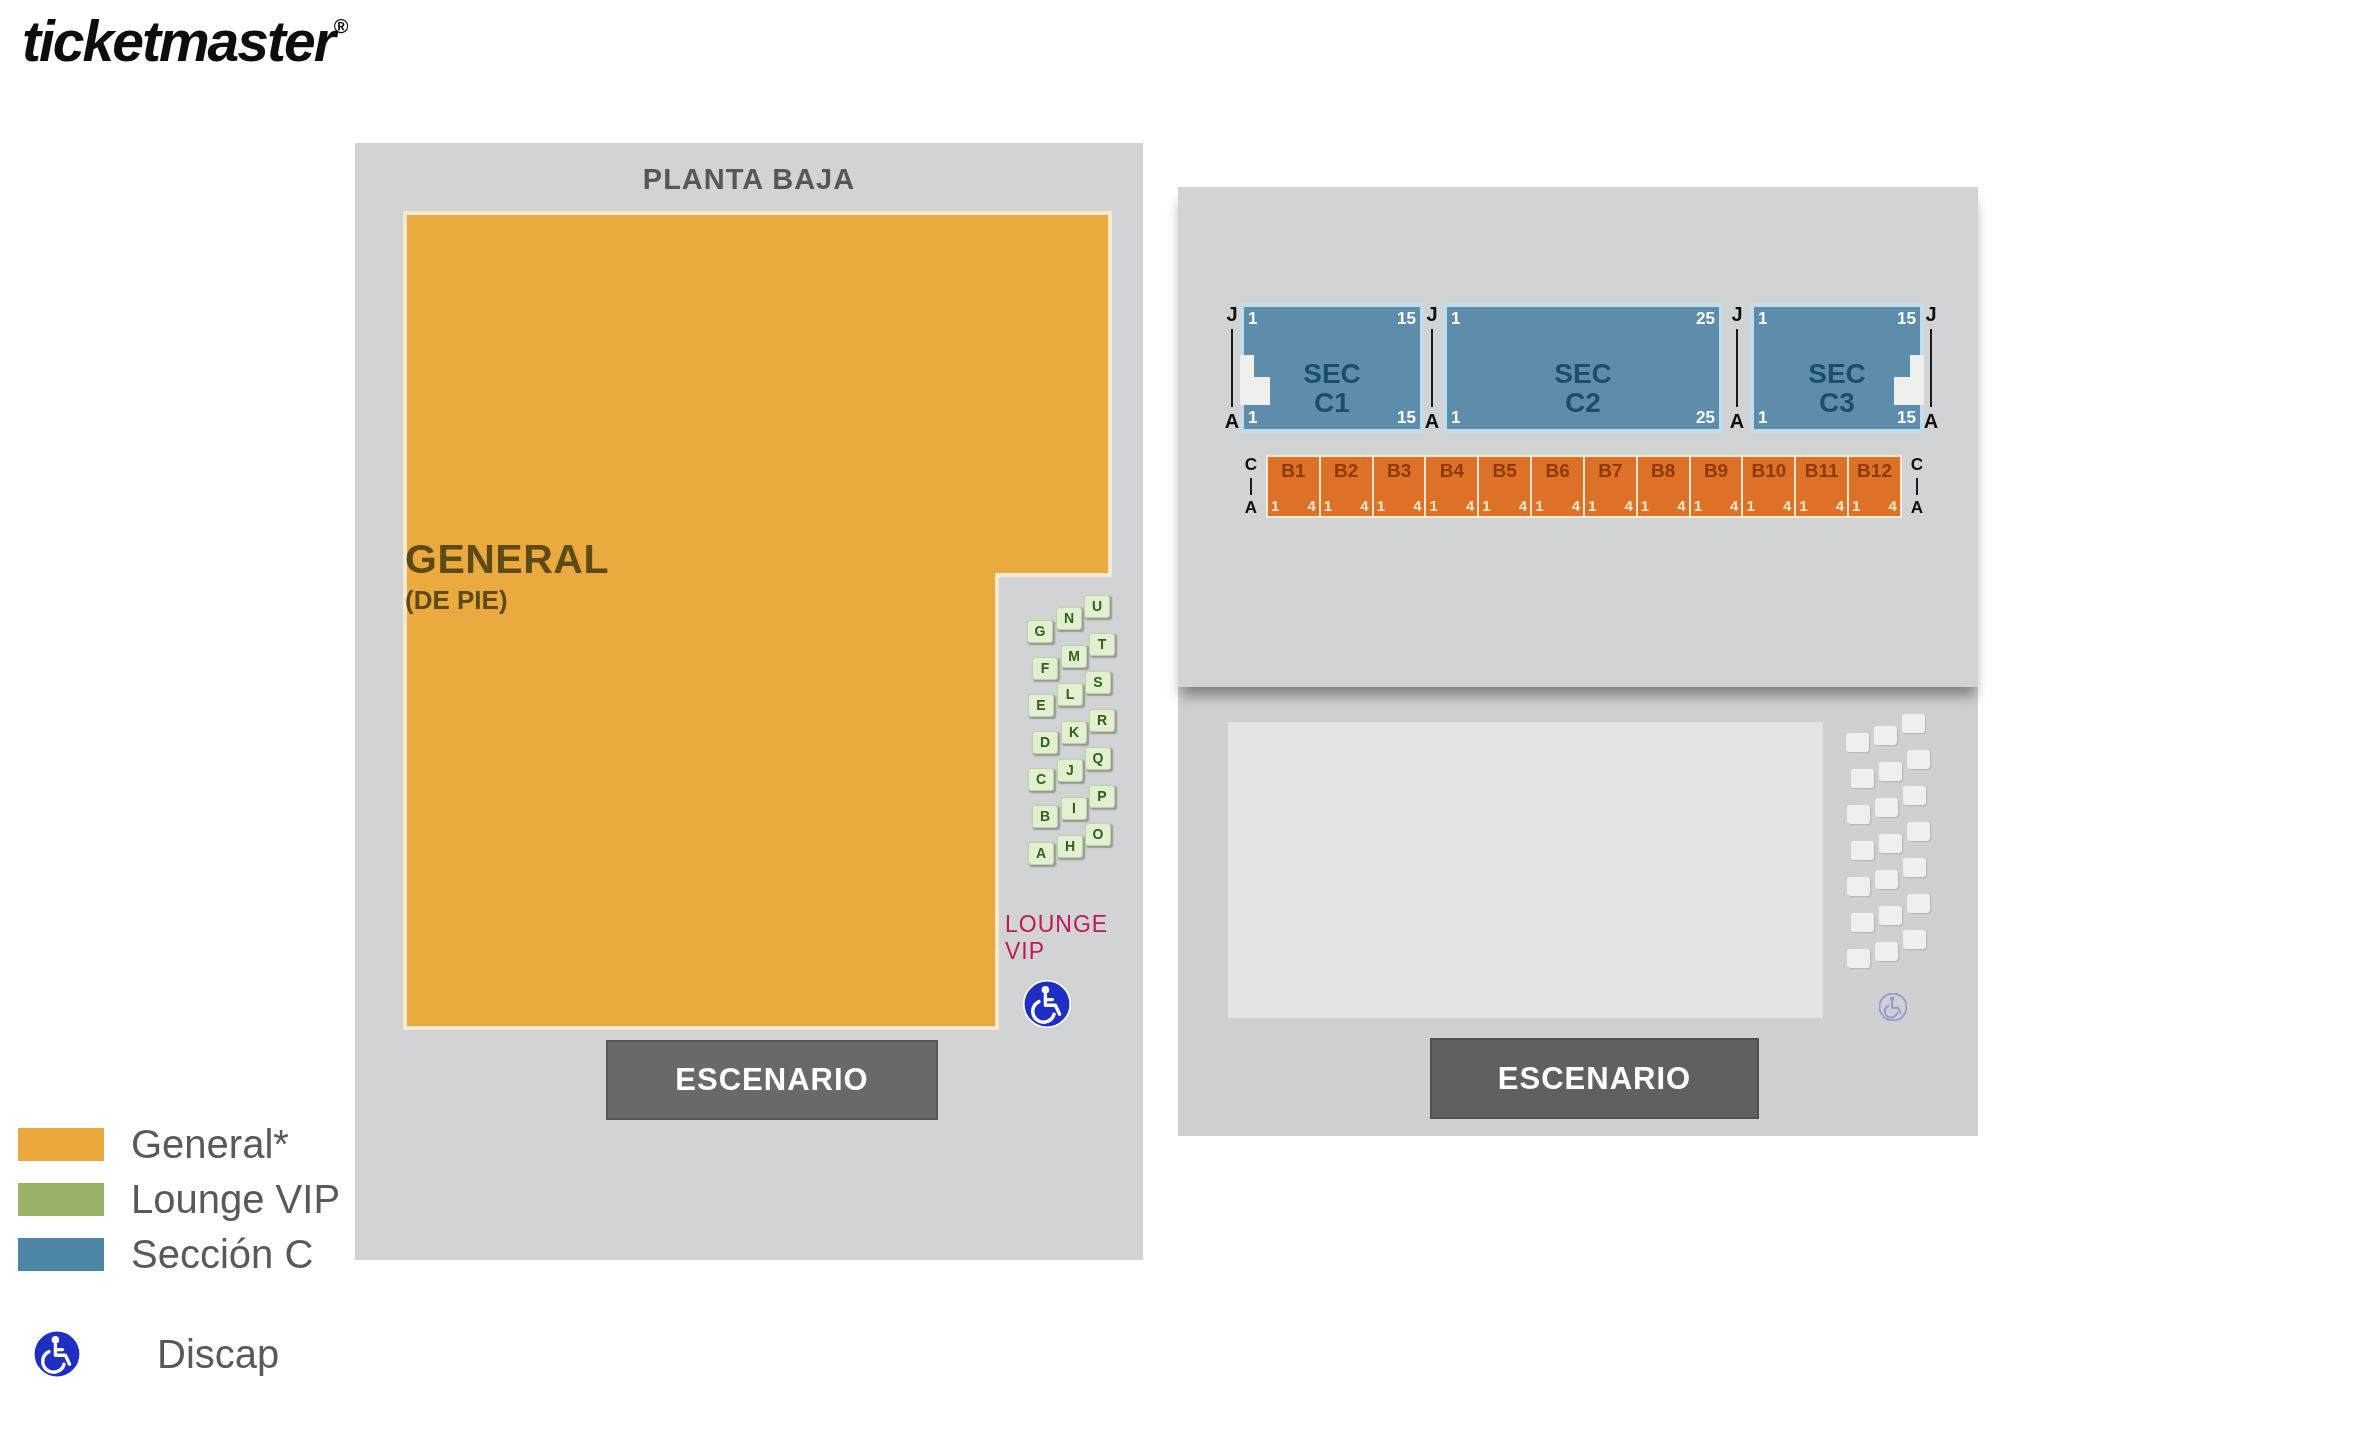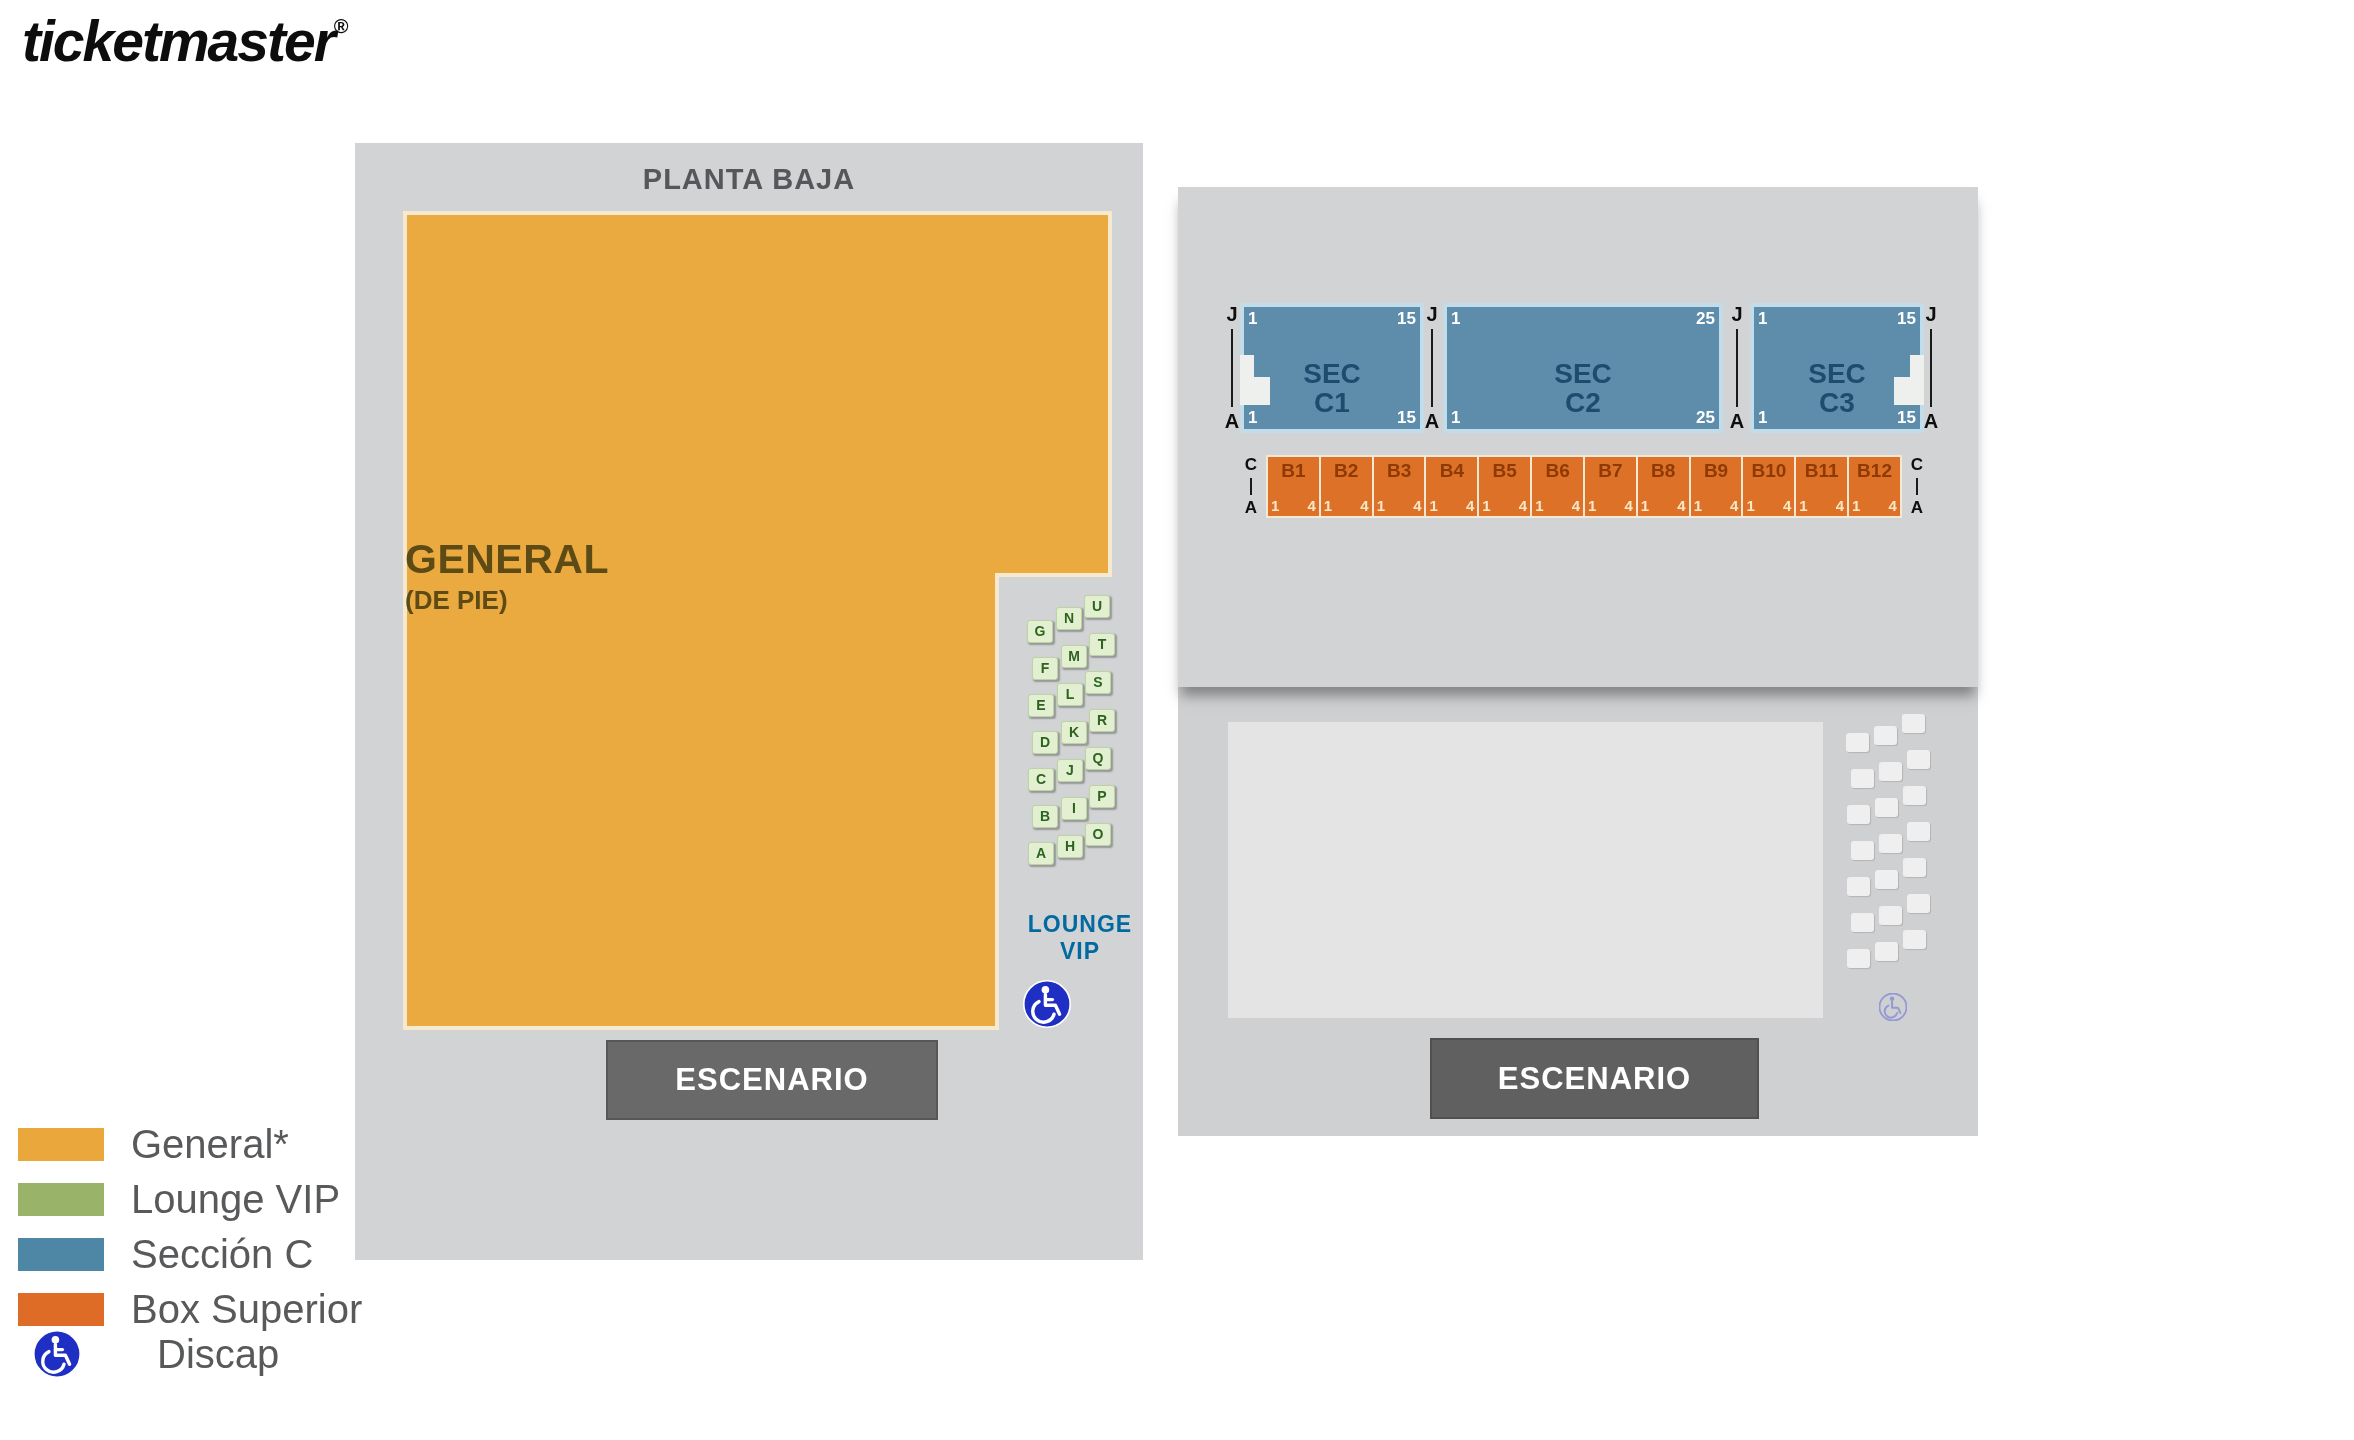--- a/index.html
+++ b/index.html
@@ -18,22 +18,22 @@
               color:#56575a;letter-spacing:1px;}
 
   
   #pb-title{top:20px;font-size:29px;}
   .general-label{left:50px;top:393px;width:705px;text-align:left;color:#5e4a15;}
   .general-label .l1{display:block;font-size:41px;font-weight:bold;letter-spacing:.5px;}
   .general-label .l2{display:block;font-size:26px;font-weight:bold;margin-top:2px;}
   .chip{position:absolute;width:24px;height:21px;background:#e2efd1;border:1px solid #bdd3a4;
         border-radius:3px;box-shadow:1.5px 1.5px 1.5px rgba(40,40,40,.35);
         color:#2c641e;font-size:14px;font-weight:bold;text-align:center;line-height:21px;}
-  .lounge-label{left:650px;top:768px;width:150px;text-align:center;color:#0369a1;
-                font-weight:bold;font-size:23px;line-height:27px;letter-spacing:1px;}
+  .lounge-label{left:650px;top:768px;width:150px;text-align:left;color:#be185d;
+                font-weight:normal;font-size:23px;line-height:27px;letter-spacing:1px;}
   .stage-box{position:absolute;background:#696969;outline:2px solid #575757;
              color:#ffffff;font-weight:bold;font-size:31px;letter-spacing:1px;
              display:flex;align-items:center;justify-content:center;}
 
   
   .wheel{position:absolute;border-radius:50%;}
   .wheel svg{display:block;width:100%;height:100%;}
 
   
   .sec{position:absolute;top:116px;height:130px;background:#5d8dab;border:4px solid #c3dcea;
@@ -342,24 +342,20 @@
     <span class="leg-label">General*</span>
   </div>
   <div class="leg-row" style="left:18px;top:1177px;">
     <span class="leg-sw" style="background: rgb(153, 180, 105);"></span>
     <span class="leg-label">Lounge VIP</span>
   </div>
   <div class="leg-row" style="left:18px;top:1232px;">
     <span class="leg-sw" style="background: rgb(78, 135, 165);"></span>
     <span class="leg-label">Sección C</span>
   </div>
-  <div class="leg-row" style="left:18px;top:1287px;">
-    <span class="leg-sw" style="background: rgb(222, 107, 38);"></span>
-    <span class="leg-label">Box Superior</span>
-  </div>
   <div class="leg-row" style="left:33px;top:1330px;gap:44px;">
     <span class="wheel" style="position:relative;display:inline-block;width:48px;height:48px;margin-right:32px;">
       <svg viewBox="0 0 24 24">
         <circle cx="12" cy="12" r="11.6" fill="#1f2fc4" stroke="#ffffff" stroke-width="0.8"></circle>
         <circle cx="11.2" cy="4.9" r="1.9" fill="#ffffff"></circle>
         <g stroke="#ffffff" fill="none" stroke-width="1.7" stroke-linecap="round" stroke-linejoin="round">
           <path d="M11.2 7.2 v5.4 h5 l2.1 4.5"></path>
           <path d="M11.3 9.8 h3.4"></path>
           <path d="M8 10.8 a5.4 5.4 0 1 0 7.5 6.3"></path>
         </g>

